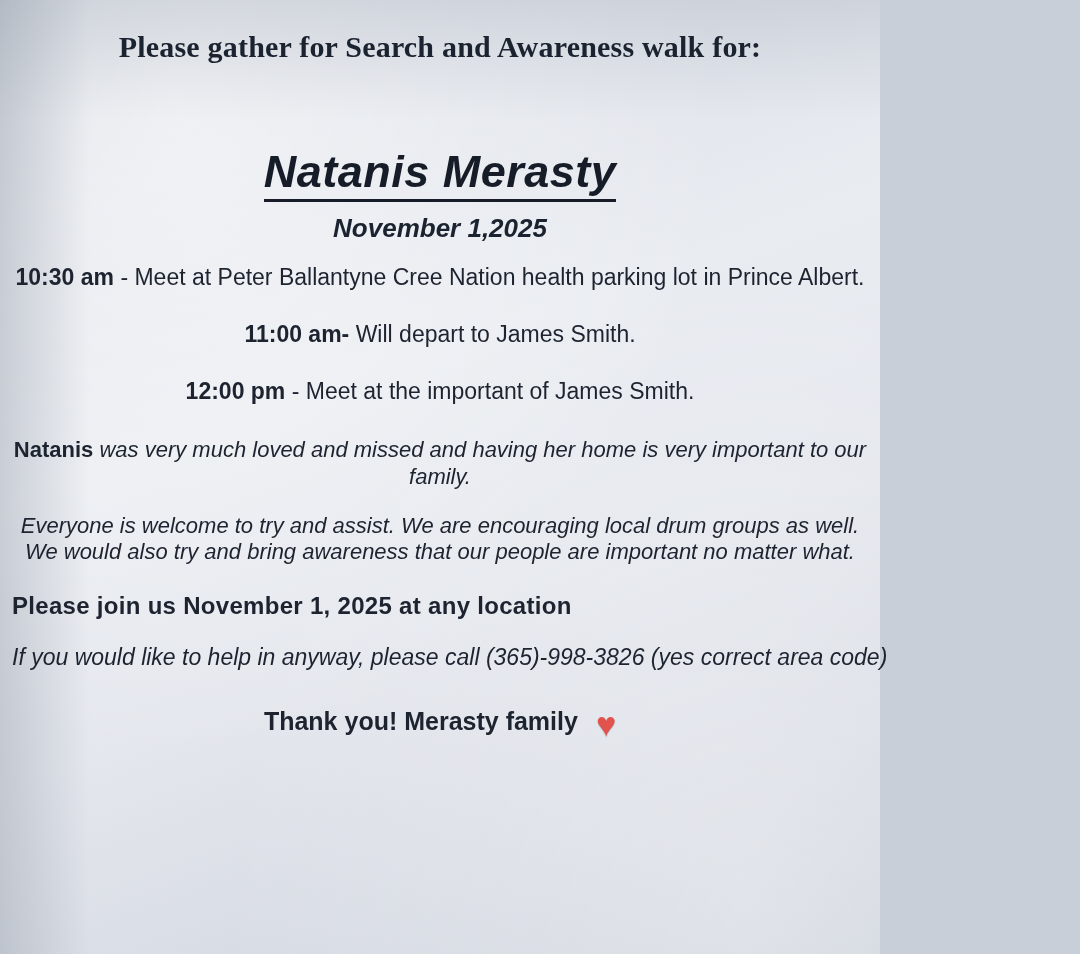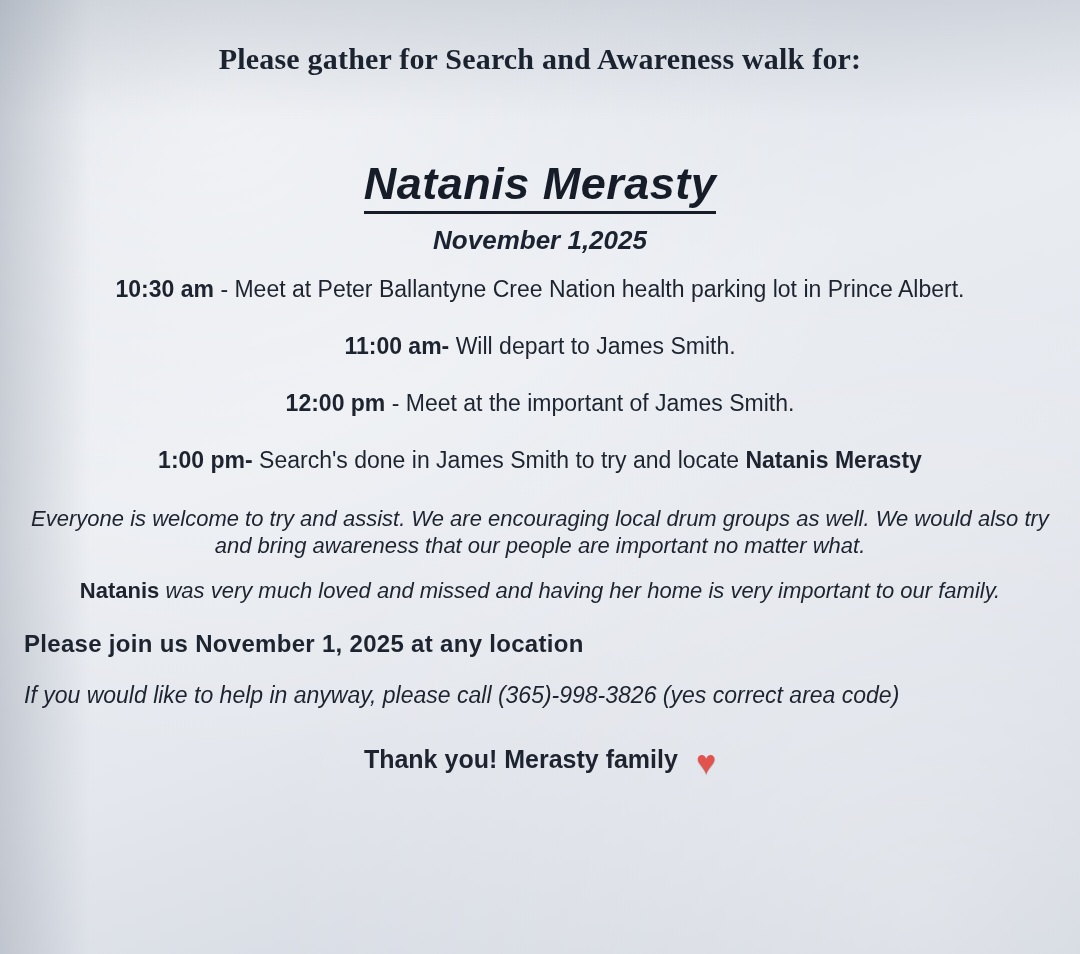--- a/index.html
+++ b/index.html
@@ -10,28 +10,28 @@
     width: 1080px;
     height: 954px;
     overflow: hidden;
     font-family: "Liberation Sans", sans-serif;
     background: #c9cfd8;
   }
 
   
   #poster {
     position: relative;
-    width: 1080px;
+    width: 880px;
     height: 954px;
     background:
       radial-gradient(ellipse at 20% 10%, rgba(255,255,255,0.55) 0%, rgba(255,255,255,0.0) 55%),
       radial-gradient(ellipse at 85% 95%, rgba(255,255,255,0.35) 0%, rgba(255,255,255,0.0) 50%),
       linear-gradient(160deg, #cdd3dc 0%, #dfe3ea 18%, #e9ecf1 40%, #e4e7ed 62%, #d8dce4 82%, #cbd1da 100%);
     box-sizing: border-box;
-    padding: 16px;
+    padding: 4px;
     color: #1d2430;
   }
   
   #poster:before {
     content: "";
     position: absolute;
     left: 0; top: 0;
     width: 90px; height: 100%;
     background: linear-gradient(90deg, rgba(120,130,145,0.30) 0%, rgba(120,130,145,0.0) 100%);
     pointer-events: none;
@@ -166,29 +166,26 @@
 
       <div class="sched-line">
         <span class="t">11:00 am-</span><span> </span><span>Will depart to James Smith.</span>
       </div>
 
       <div class="sched-line">
         <span class="t">12:00 pm</span><span> - </span><span>Meet at the important of James Smith.</span>
       </div>
 
 
-      <div class="sched-line">
-        <span class="t">1:00 pm-</span><span> </span><span>Search's done in James Smith to try and locate </span><span class="who">Natanis Merasty</span>
-      </div>
 
     </div>
 
+    <div class="para"><span class="b">Natanis</span><span> was very much loved and missed and having her home is very important to our family.</span></div>
+
     <div class="para tight">Everyone is welcome to try and assist. We are encouraging local drum groups as well. We would also try and bring awareness that our people are important no matter what.</div>
-
-    <div class="para"><span class="b">Natanis</span><span> was very much loved and missed and having her home is very important to our family.</span></div>
 
     <div class="join">Please join us November 1, 2025 at any location</div>
 
     <div class="callline">If you would like to help in anyway, please call (365)-998-3826 (yes correct area code)</div>
 
     <div class="thanks"><span>Thank you! Merasty family</span><span class="heart">♥</span></div>
 
   </div>
 </div>
 

